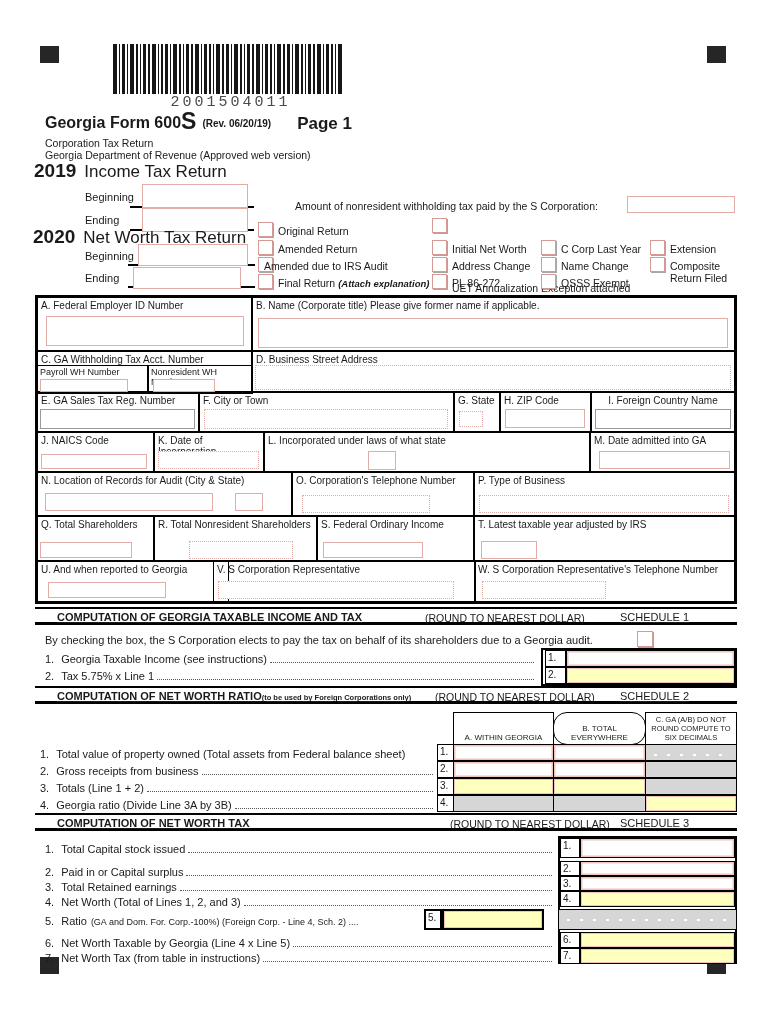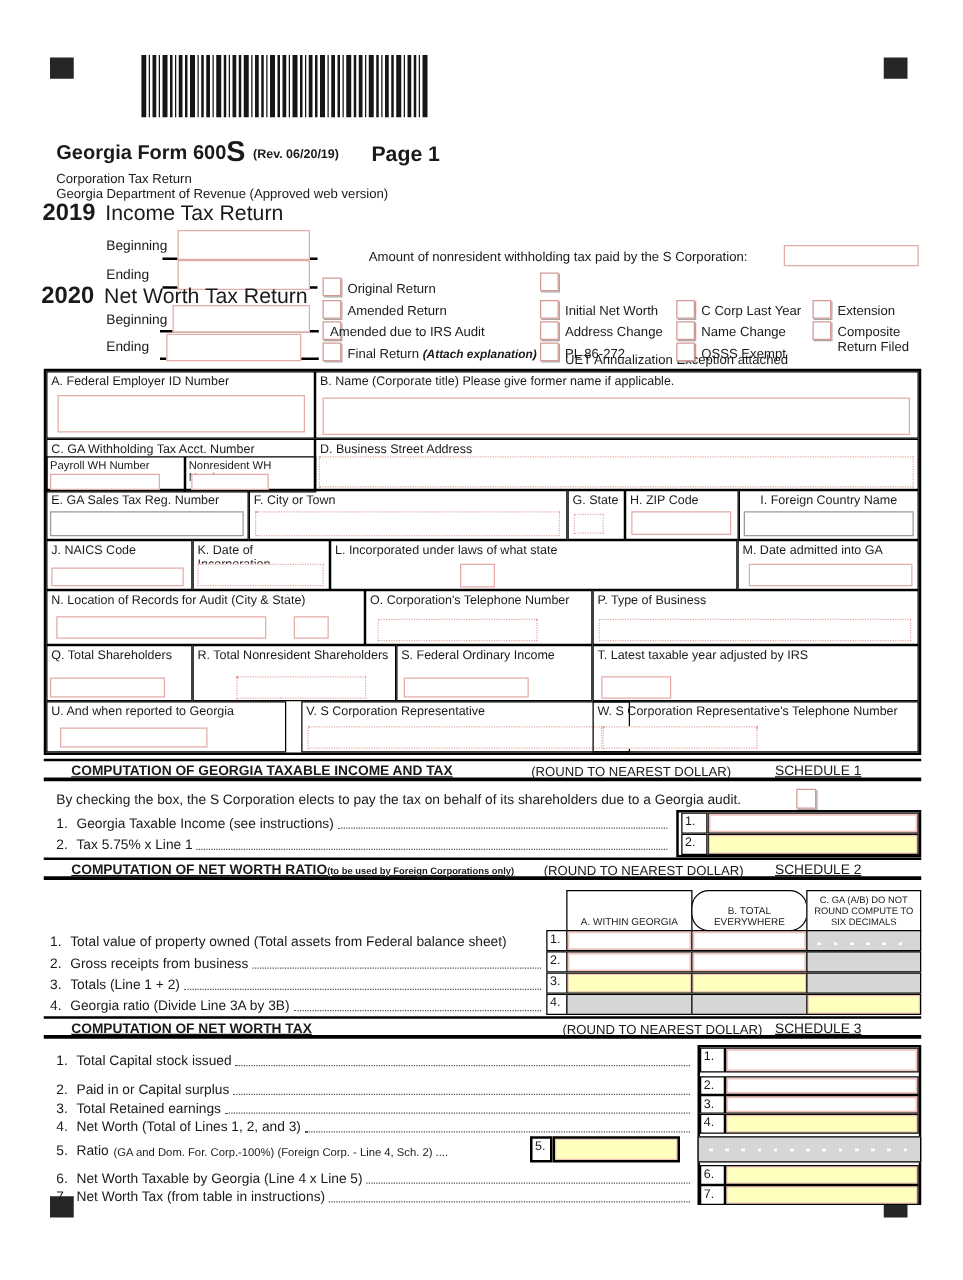--- a/index.html
+++ b/index.html
@@ -107,20 +107,21 @@
       <rect x="195" y="0" width="3" height="50"></rect>
         <rect x="200" y="0" width="2" height="50"></rect>
         <rect x="204" y="0" width="4" height="50"></rect>
       <rect x="210" y="0" width="1" height="50"></rect>
         <rect x="213" y="0" width="3" height="50"></rect>
         <rect x="218" y="0" width="2" height="50"></rect>
       <rect x="222" y="0" width="1" height="50"></rect>
         <rect x="225" y="0" width="4" height="50"></rect>
     </g>
   </svg>
+  <div class="abs bc-num" style="left:113px;top:94px;width:235px;">2001504011</div>
 
   <div class="abs" style="left:45px;top:114px;display:flex;align-items:flex-start;">
     <span class="t-main">Georgia Form 600</span>
       <span class="t-s">S</span>
     <span class="t-rev" style="margin:4px 0 0 6px;">(Rev. 06/20/19)</span>
     <span class="t-page" style="margin-left:26px;">Page 1</span>
   </div>
   <div class="abs t-sub" style="left:45px;top:137px;">Corporation Tax Return</div>
   <div class="abs t-sub" style="left:45px;top:149px;">Georgia Department of Revenue (Approved web version)</div>
   <div class="abs" style="left:34px;top:160px;display:flex;align-items:baseline;gap:8px;">
@@ -272,21 +273,21 @@
     </div>
     <div class="cell" style="left:437px;top:219px;width:261px;height:45px;">
       <span>T. Latest taxable year adjusted by IRS</span>
       <div class="inp" style="left:6px;top:24px;width:56px;height:18px;"></div>
     </div>
 
     <div class="cell" style="left:0;top:264px;width:192px;height:41px;">
       <span>U. And when reported to Georgia</span>
       <div class="inp" style="left:10px;top:20px;width:118px;height:16px;"></div>
     </div>
-    <div class="cell" style="left:204px;top:264px;width:263px;height:41px;">
+    <div class="cell" style="left:176px;top:264px;width:263px;height:41px;">
       <span>V. S Corporation Representative</span>
       <div class="inp dot" style="left:4px;top:19px;width:236px;height:18px;"></div>
     </div>
     <div class="cell" style="left:437px;top:264px;width:261px;height:41px;">
       <span>W. S Corporation Representative's Telephone Number</span>
       <div class="inp dot" style="left:7px;top:19px;width:124px;height:18px;"></div>
     </div>
   </div>
 
   <div class="band" style="left:35px;top:607px;width:702px;height:18px;">

